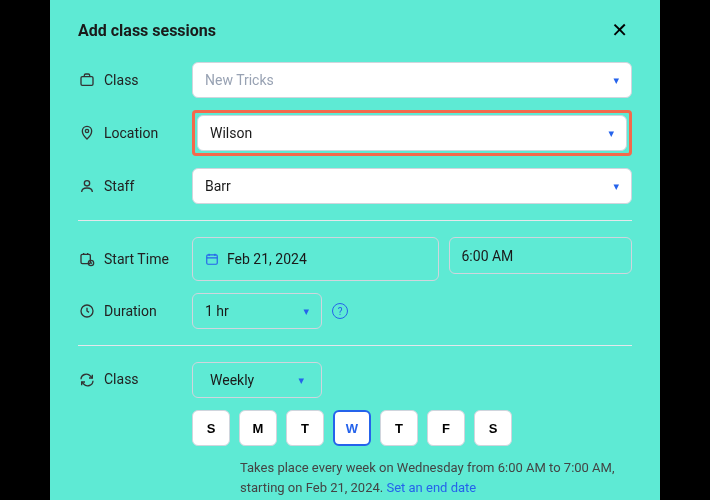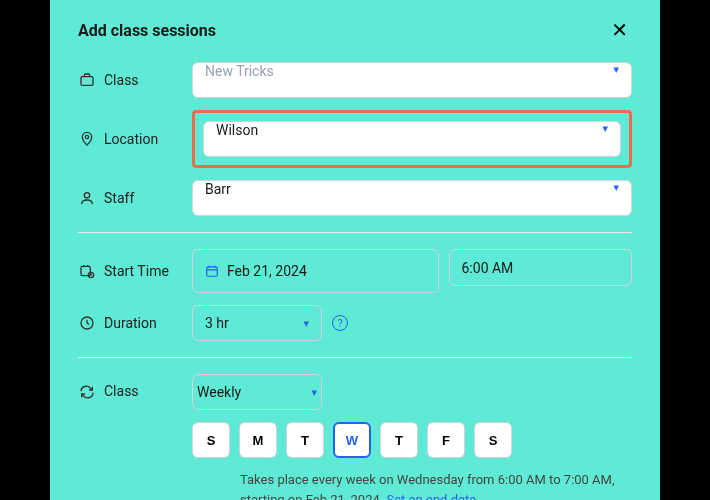--- a/index.html
+++ b/index.html
@@ -66,33 +66,34 @@
       min-width: 0;
     }
     .select, .input {
       width: 100%;
       height: 36px;
       border: 1px solid #d0d5dd;
       border-radius: 6px;
       padding: 0 12px;
       font-size: 14px;
       display: flex;
+      align-items: center;
       justify-content: space-between;
       background: #fff;
       cursor: pointer;
     }
     .select .placeholder { color: #98a2b3; }
     .chevron {
       color: #2563eb;
       font-size: 11px;
     }
     .highlighted-wrap {
       border: 3px solid #f4694c;
       border-radius: 4px;
-      padding: 8px;
+      padding: 2px;
       flex: 1;
     }
     .highlighted-wrap .select {
       border-color: #d0d5dd;
     }
     .divider {
       border: none;
       border-top: 1px solid #e5e7eb;
       margin: 16px 0;
     }
@@ -155,21 +156,21 @@
     .repeat-section .row-control {
       display: flex;
       flex-direction: column;
       gap: 12px;
     }
     .repeat-select {
       width: 130px;
       height: 36px;
       border: 1px solid #d0d5dd;
       border-radius: 6px;
-      padding: 0 4px;
+      padding: 0 17px;
       display: flex;
       align-items: center;
       justify-content: space-between;
       cursor: pointer;
     }
     .days-row {
       display: flex;
       gap: 9px;
     }
     .day-btn {
@@ -289,21 +290,21 @@
   <div class="form-row">
     <span class="row-icon">
       <svg width="16" height="16" viewBox="0 0 24 24" fill="none" stroke="currentColor" stroke-width="2">
           <circle cx="12" cy="12" r="9"></circle>
           <path d="M12 7v5l3 2"></path>
         </svg>
     </span>
     <span class="row-label">Duration</span>
     <div class="duration-group">
       <div class="duration-select">
-        <span>3 hr</span>
+        <span>1 hr</span>
         <span class="chevron">▾</span>
       </div>
       <span class="help-icon">?</span>
     </div>
   </div>
 
   <hr class="divider">
 
   <div class="form-row repeat-section" style="align-items:flex-start;">
     <span class="row-icon" style="margin-top:9px;">

